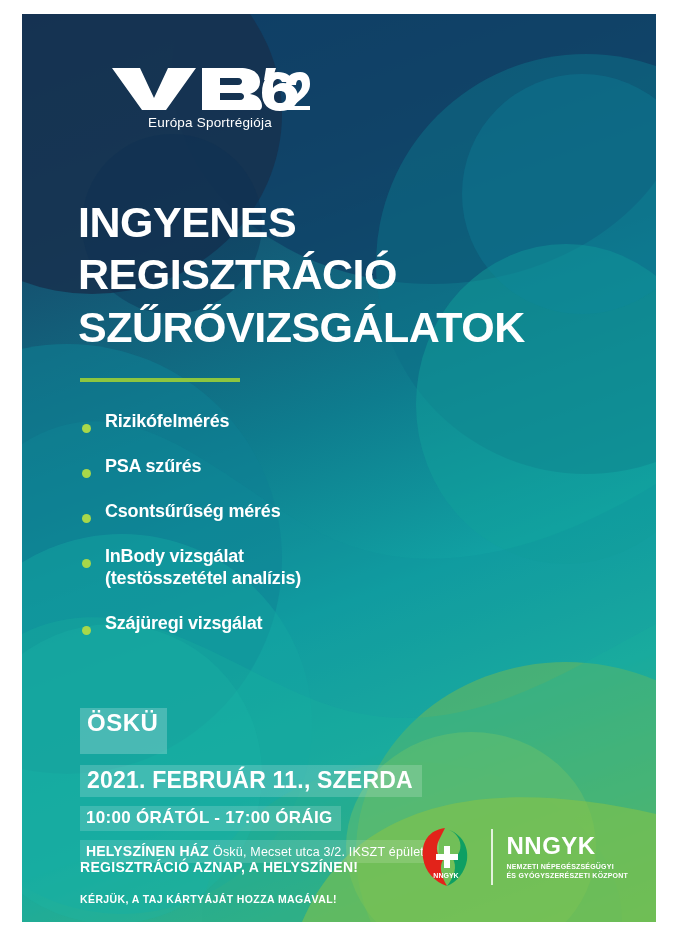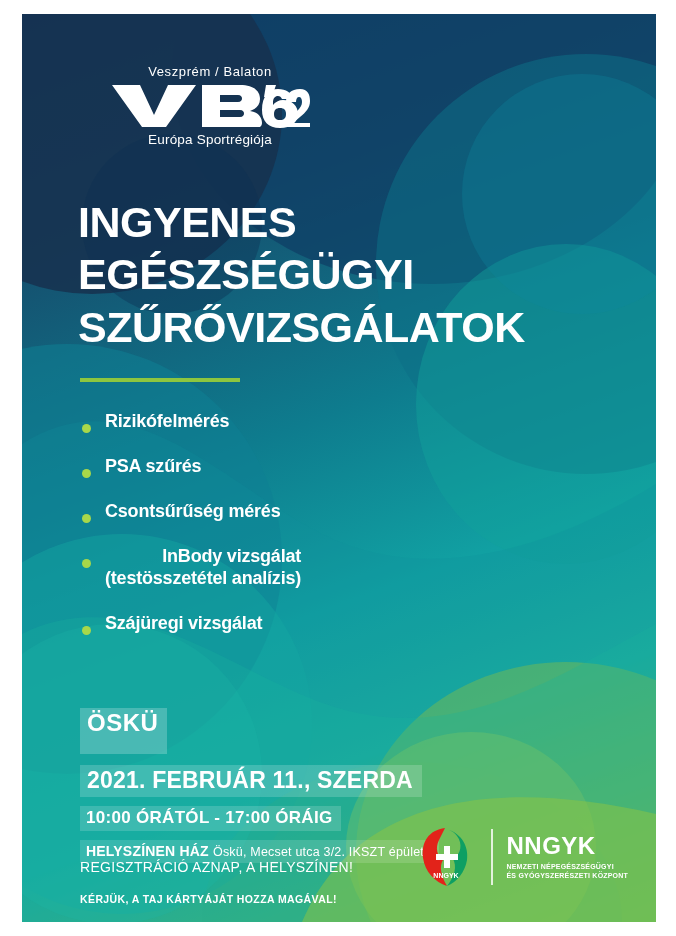--- a/index.html
+++ b/index.html
@@ -192,21 +192,21 @@
   }
 
   .register {
     position: absolute;
     left: 58px;
     top: 845px;
     color: #ffffff;
   }
   .register .line1 {
     font-size: 14px;
-    font-weight: 400;
+    font-weight: 700;
     letter-spacing: .3px;
   }
   .register .line2 {
     margin-top: 18px;
     font-size: 10.5px;
     font-weight: 700;
     letter-spacing: .4px;
   }
 
   
@@ -265,59 +265,58 @@
       <path d="M0,430 C110,360 200,470 300,520 C400,570 520,540 634,470 L634,908 L0,908 Z" fill="#0f8f9a" opacity="0.25"></path>
       <path d="M0,620 C120,560 230,680 340,700 C450,720 540,660 634,610 L634,908 L0,908 Z" fill="#19b39e" opacity="0.28"></path>
       <path d="M280,908 C330,790 460,760 634,800 L634,908 Z" fill="#8ec63f" opacity="0.5"></path>
       <circle cx="560" cy="180" r="120" fill="#0d87a0" opacity="0.3"></circle>
       <circle cx="90" cy="760" r="150" fill="#1ab9a6" opacity="0.25"></circle>
     </svg>
 
     <div class="content">
 
       <div class="logo-block">
-        <div class="logo-top">Veszprém / Balaton</div>
         <div class="logo-mark">
           <svg width="200" height="48" viewBox="0 0 200 48">
             <g fill="#ffffff">
               <path d="M2,4 L30,4 L44,34 L58,4 L86,4 L56,46 L32,46 Z"></path>
               <path d="M92,4 L130,4 C144,4 150,10 150,18 C150,24 146,28 140,30 C148,31 152,36 152,42 C152,44 151,45 150,46 L92,46 Z M110,14 L110,21 L128,21 C131,21 132,19 132,17.5 C132,16 131,14 128,14 Z M110,29 L110,36 L130,36 C133,36 134,34 134,32.5 C134,31 133,29 130,29 Z"></path>
               <path d="M156,4 L166,4 L162,16 L154,16 Z"></path>
               <path d="M168,8 C176,8 182,12 183,18 L172,18 C171,16 170,15 168,15 C165,15 163,17 163,22 L163,24 C165,21 169,19 173,19 C182,19 188,25 188,33 C188,41 181,47 170,47 C158,47 152,40 152,29 C152,15 159,8 168,8 Z M170,27 C166,27 164,29 164,33 C164,37 166,39 170,39 C174,39 176,37 176,33 C176,29 174,27 170,27 Z"></path>
               <path d="M190,8 C198,8 200,14 200,20 C200,27 196,31 190,36 L183,42 L200,42 L200,46 L176,46 L176,40 C186,31 192,27 192,21 C192,18 191,16 189,16 C187,16 186,18 186,21 L176,21 C176,13 181,8 190,8 Z"></path>
             </g>
           </svg>
         </div>
         <div class="logo-bottom">Európa Sportrégiója</div>
       </div>
 
       <div class="headline">
         <div>INGYENES</div>
-        <div>EGÉSZSÉGÜGYI</div>
+        <div>REGISZTRÁCIÓ</div>
         <div>SZŰRŐVIZSGÁLATOK</div>
       </div>
 
       <div class="rule"></div>
 
       <div class="bullets">
         <div class="bullet">
           <span class="dot"></span>
           <span class="bullet-text">Rizikófelmérés</span>
         </div>
         <div class="bullet">
           <span class="dot"></span>
           <span class="bullet-text">PSA szűrés</span>
         </div>
         <div class="bullet">
           <span class="dot"></span>
           <span class="bullet-text">Csontsűrűség mérés</span>
         </div>
         <div class="bullet">
           <span class="dot"></span>
-          <span class="bullet-text" style="white-space: pre-line; text-align: right;">InBody vizsgálat
+          <span class="bullet-text" style="white-space: pre-line;">InBody vizsgálat
 (testösszetétel analízis)</span>
         </div>
         <div class="bullet">
           <span class="dot"></span>
           <span class="bullet-text">Szájüregi vizsgálat</span>
         </div>
       </div>
 
       <div class="details">
         <div><span class="city">ÖSKÜ</span></div>

